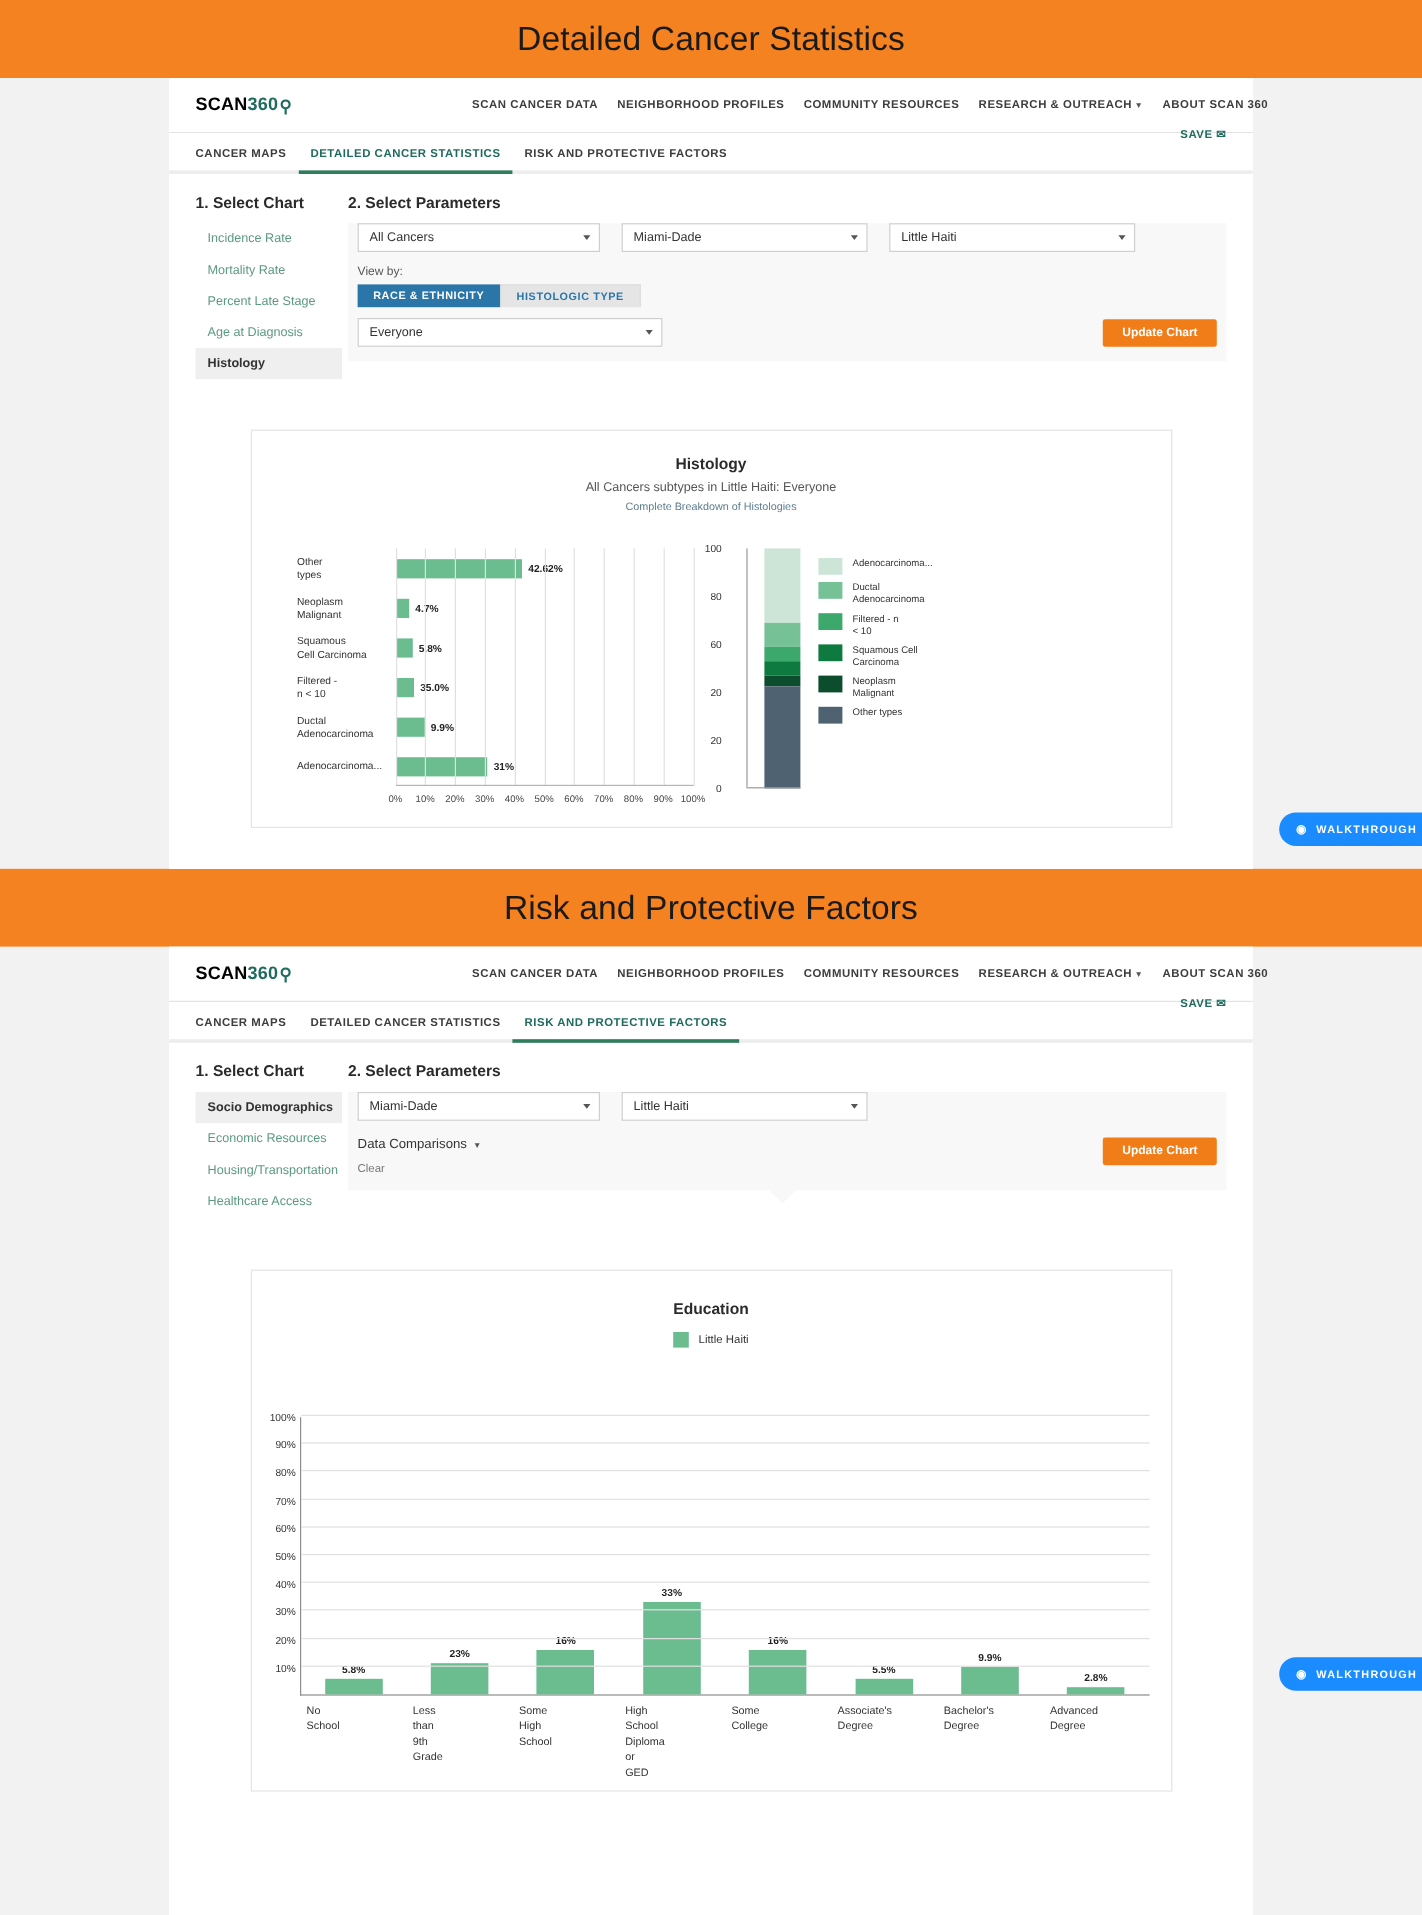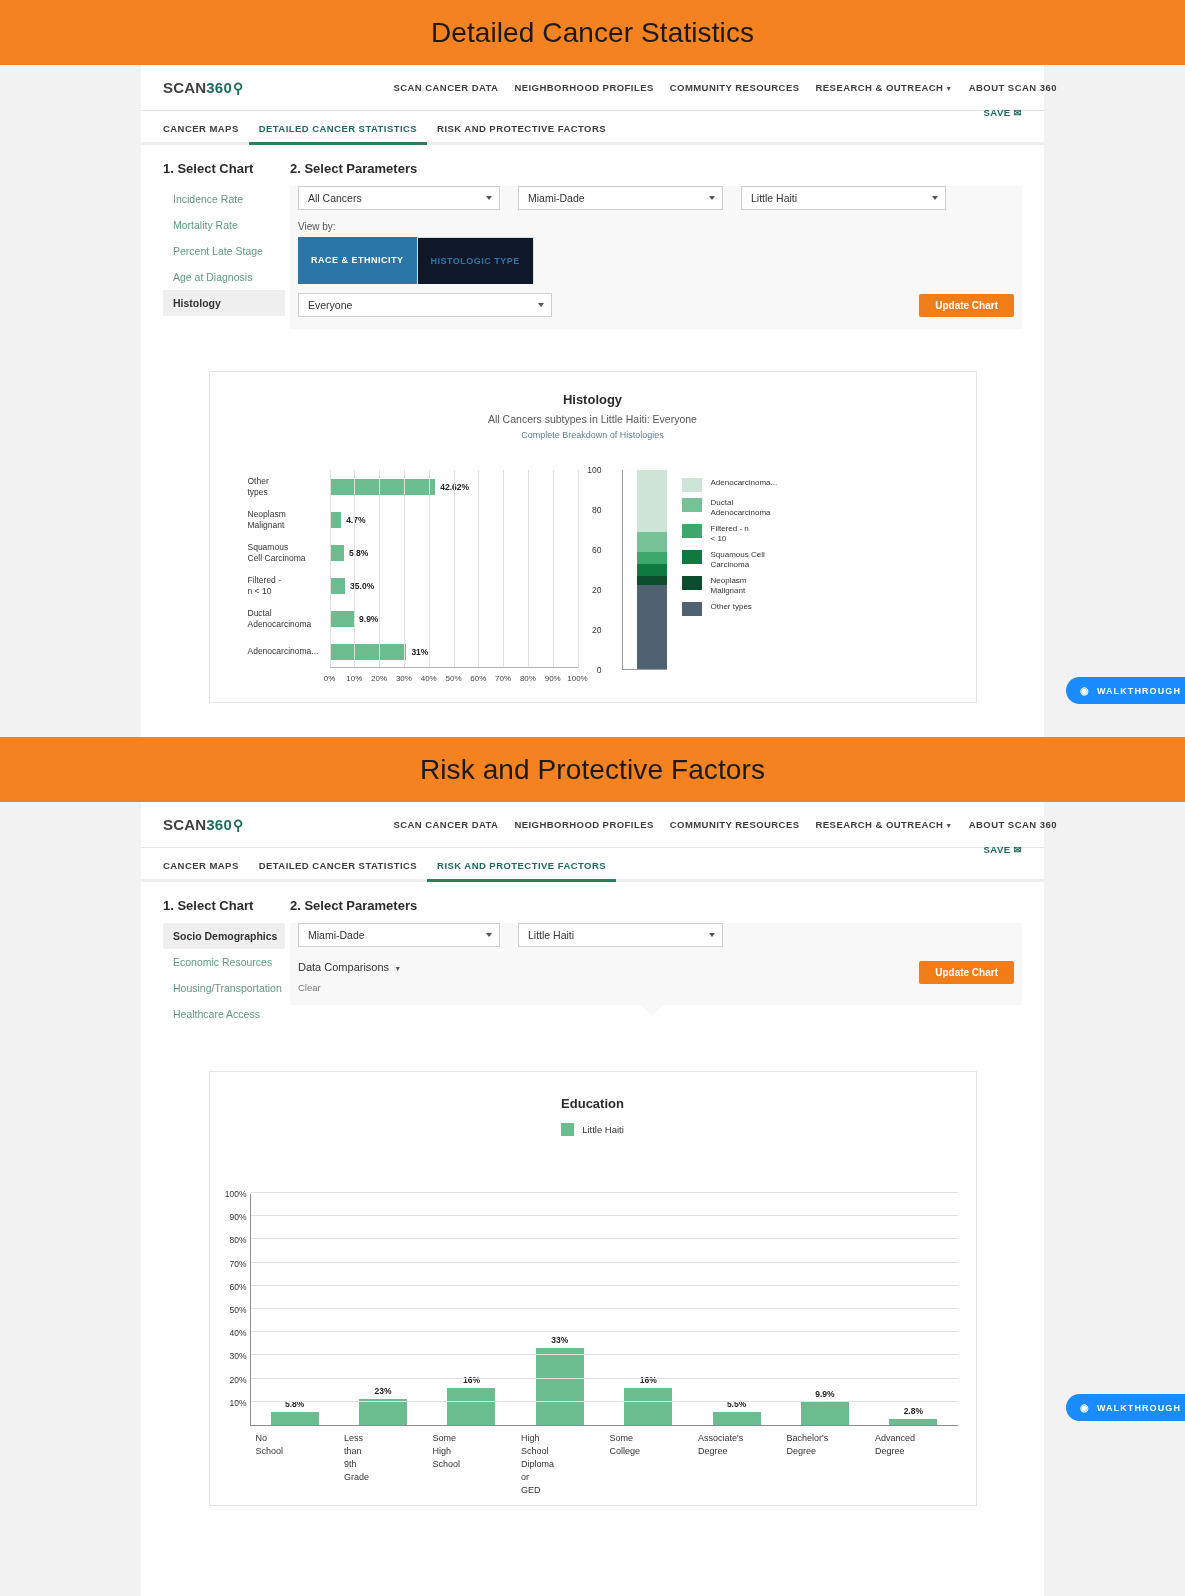--- a/index.html
+++ b/index.html
@@ -43,21 +43,21 @@
     background: #fff;
   }
   .logo {
     font-size: 15px;
     font-weight: 600;
     letter-spacing: .2px;
     display: flex;
     align-items: center;
     white-space: nowrap;
   }
-  .logo .scan { color: #404040; }
+  .logo .scan { color: #000000; }
   .logo .n360 { color: #1f6b5e; font-weight: 700; }
   .logo .glass { margin-left: 1px; color: #1f6b5e; font-size: 14px; }
 
   .mainmenu {
     display: flex;
     gap: 16px;
     margin-left: 150px;
     align-items: center;
   }
   .mainmenu a {
@@ -163,25 +163,25 @@
   .viewby {
     font-size: 10px;
     color: #555;
     padding: 11px 8px 5px 8px;
   }
   .segtabs { display: flex; padding: 0 8px; }
   .segtab {
     font-size: 9px;
     font-weight: 700;
     letter-spacing: .5px;
-    padding: 18px 13px;
+    padding: 4px 13px;
     white-space: nowrap;
   }
   .segtab.on { background: #2a76a8; color: #fff; }
-  .segtab.off { background: #0f172a; color: #2a76a8; border: 1px solid #dcdcdc; border-bottom: none; }
+  .segtab.off { background: #e5e5e5; color: #2a76a8; border: 1px solid #dcdcdc; border-bottom: none; }
 
   .row-bottom {
     display: flex;
     align-items: center;
     padding: 9px 8px 0 8px;
   }
   .btn-update {
     margin-left: auto;
     background: #f07d18;
     color: #fff;

